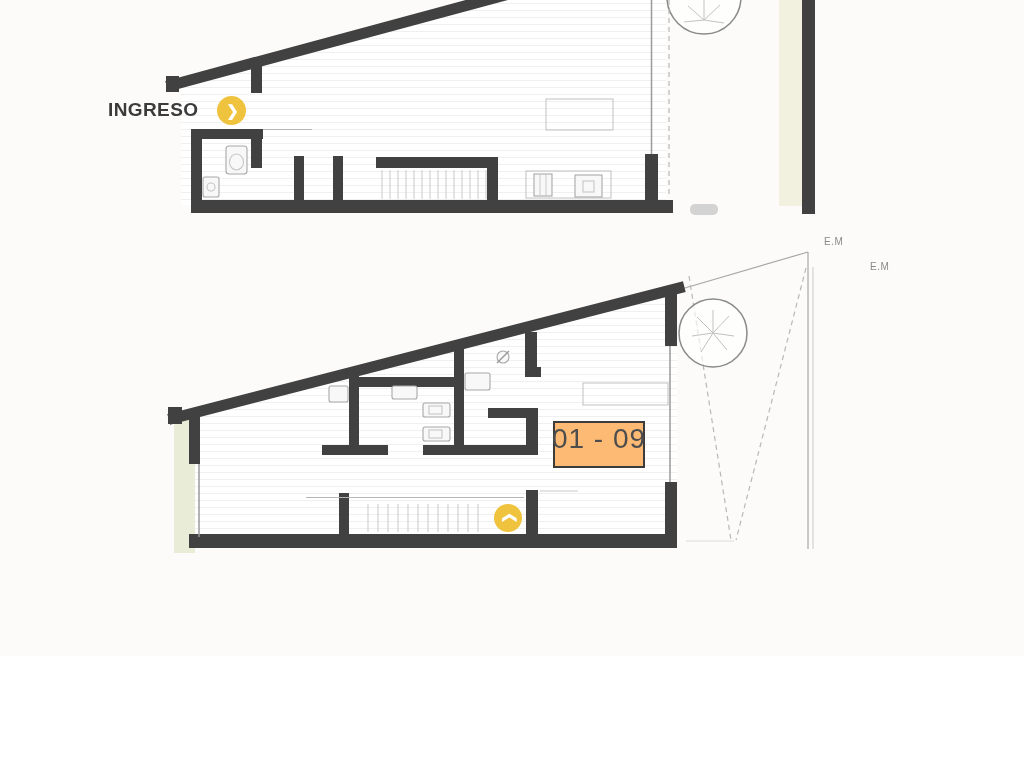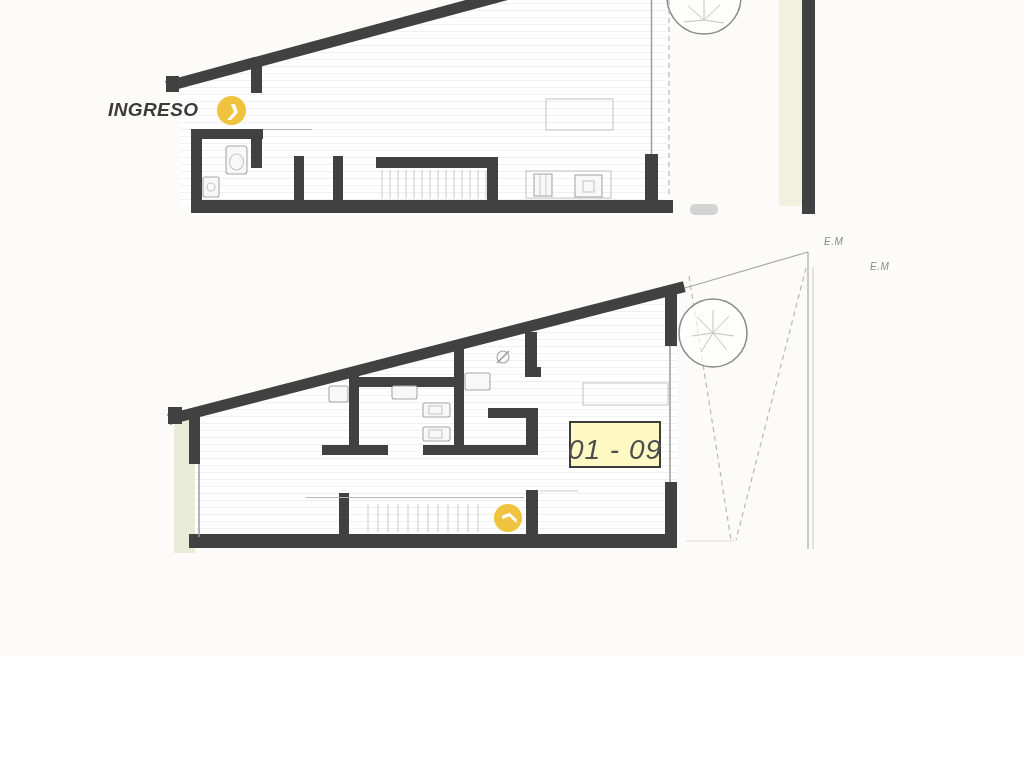--- a/index.html
+++ b/index.html
@@ -1,20 +1,19 @@
 <!DOCTYPE html>
 <html style="--bg: #FCFBF9; --wall: #414141; --accent: #EFC33D; --green-strip: #E9ECD6; --cream-strip: #F2F0DE; --text-dark: #3B3B3B; --text-unit: #4D4D4D; --text-muted: #8A8A8A;"><head>
 <meta charset="utf-8">
 <style>
   html,body{margin:0;padding:0;}
   body{font-family:"Liberation Sans", sans-serif; background:#ffffff;}
   .sheet{
     position:relative; width:1024px; height:656px; overflow:hidden;
     background:var(--bg,#FCFBF9);
-    font-style:italic;
   }
   svg{position:absolute; left:0; top:0;}
   
   .wall{fill:var(--wall,#414141);}
   .wallstroke{stroke:var(--wall,#414141); fill:none;}
   .floor{fill:url(#floorTex); stroke:none;}
   .strip-green{fill:var(--green-strip,#E9ECD6);}
   .strip-cream{fill:var(--cream-strip,#F2F0DE);}
   .thin{stroke:#9a9a9a; stroke-width:1.5; fill:none;}
   .thinner{stroke:#b5b5b5; stroke-width:1.2; fill:none;}
@@ -34,23 +33,23 @@
   .arrow-circle{
     position:absolute; width:29px; height:29px; border-radius:50%;
     background:var(--accent,#EFC33D); display:flex; align-items:center;
     justify-content:center; color:#ffffff; font-weight:700;
   }
   .arrow-circle .glyph{font-size:15px; line-height:1; transform:translateX(1px);}
   .arrow-entrance{left:217px; top:96px;}
   .arrow-stairs{left:494px; top:504px; width:28px; height:28px;}
   .arrow-stairs .glyph{transform:rotate(-90deg); font-size:14px;}
   .unit-box{
-    left:569px; top:421px; width:88px; height:43px;
-    border:2px solid #3c3c3c; background:#fef9c3;
-    display:flex; align-items:flex-end; justify-content:center;
+    left:553px; top:421px; width:88px; height:43px;
+    border:2px solid #3c3c3c; background:#fdba74;
+    display:flex; align-items:flex-start; justify-content:center;
     font-size:28px; color:var(--text-unit,#4D4D4D); letter-spacing:1px;
   }
   .em-label{
     font-size:10px; color:var(--text-muted,#8A8A8A); letter-spacing:.5px;margin-left:40px;
   }
   .em-1{left:784px; top:236px;}
   .em-2{left:830px; top:261px;}
   .sheet-title{
     left:858px; top:736px; font-size:24px; font-weight:700;
     letter-spacing:.2px; color:var(--text-dark,#3B3B3B);

